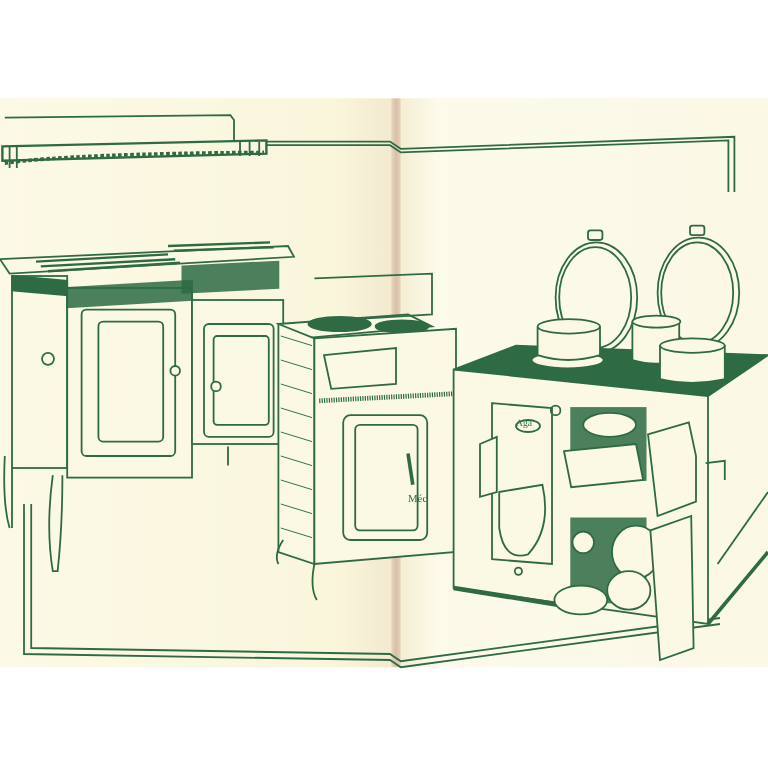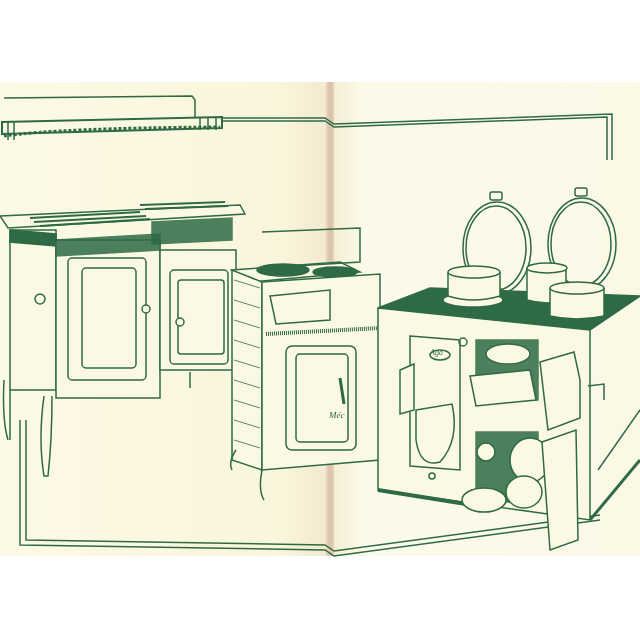--- a/index.html
+++ b/index.html
@@ -2,21 +2,21 @@
 <html><head>
 <meta charset="utf-8">
 <style>
   html, body { margin:0; padding:0; background:#ffffff; }
   body { width:640px; height:640px; overflow:hidden; position:relative; font-family:"Liberation Sans", sans-serif; }
   .page { position:absolute; left:0; top:82px; width:640px; height:474px; background:#fbf8e4; }
   .page-left { position:absolute; left:0; top:0; width:326px; height:474px; background:linear-gradient(90deg,#fcf9e6 0%,#faf6dc 85%,#f3ead0 100%); }
   .page-right { position:absolute; left:334px; top:0; width:306px; height:474px; background:linear-gradient(90deg,#f5eed4 0%,#fcfaea 10%,#fbf8e6 100%); }
   .fold { position:absolute; left:326px; top:0; width:8px; height:474px; background:linear-gradient(90deg,#e8d7bf,#d9bfa8,#e6d2b8); }
   svg.art { position:absolute; left:0; top:0; width:640px; height:640px; }
-  .label { position:absolute; font-size:9px; color:#2e6b45; font-family:"Liberation Serif", serif; font-style:italic; }
+  .label { position:absolute; font-size:9px; color:#2e6b45; font-family:"Liberation Serif", serif; }
 </style>
 </head>
 <body>
 
 <div class="page">
   <div class="page-left"></div>
   <div class="fold"></div>
   <div class="page-right"></div>
 </div>
 
@@ -130,14 +130,14 @@
     <ellipse cx="484" cy="500" rx="22" ry="12" fill="#fbf8e4"></ellipse>
     <ellipse cx="524" cy="492" rx="18" ry="16" fill="#fbf8e4"></ellipse>
 
     <path d="M540,362 L574,352 L580,380 L580,418 L548,430 Z" fill="#fbf8e4"></path>
     <path d="M542,442 L576,430 L578,540 L550,550 Z" fill="#fbf8e4"></path>
     <path d="M588,386 L604,384 L604,400"></path>
     <path d="M590,520 L640,460" stroke-width="3"></path>
   </g>
 </svg>
 
-<span class="label" style="left:329px; top:410px;">Méc</span>
+<span class="label" style="left:340px; top:410px;">Méc</span>
 <span class="label" style="left:430px; top:348px; font-size:8px;">Aga</span>
 
 </body></html>

